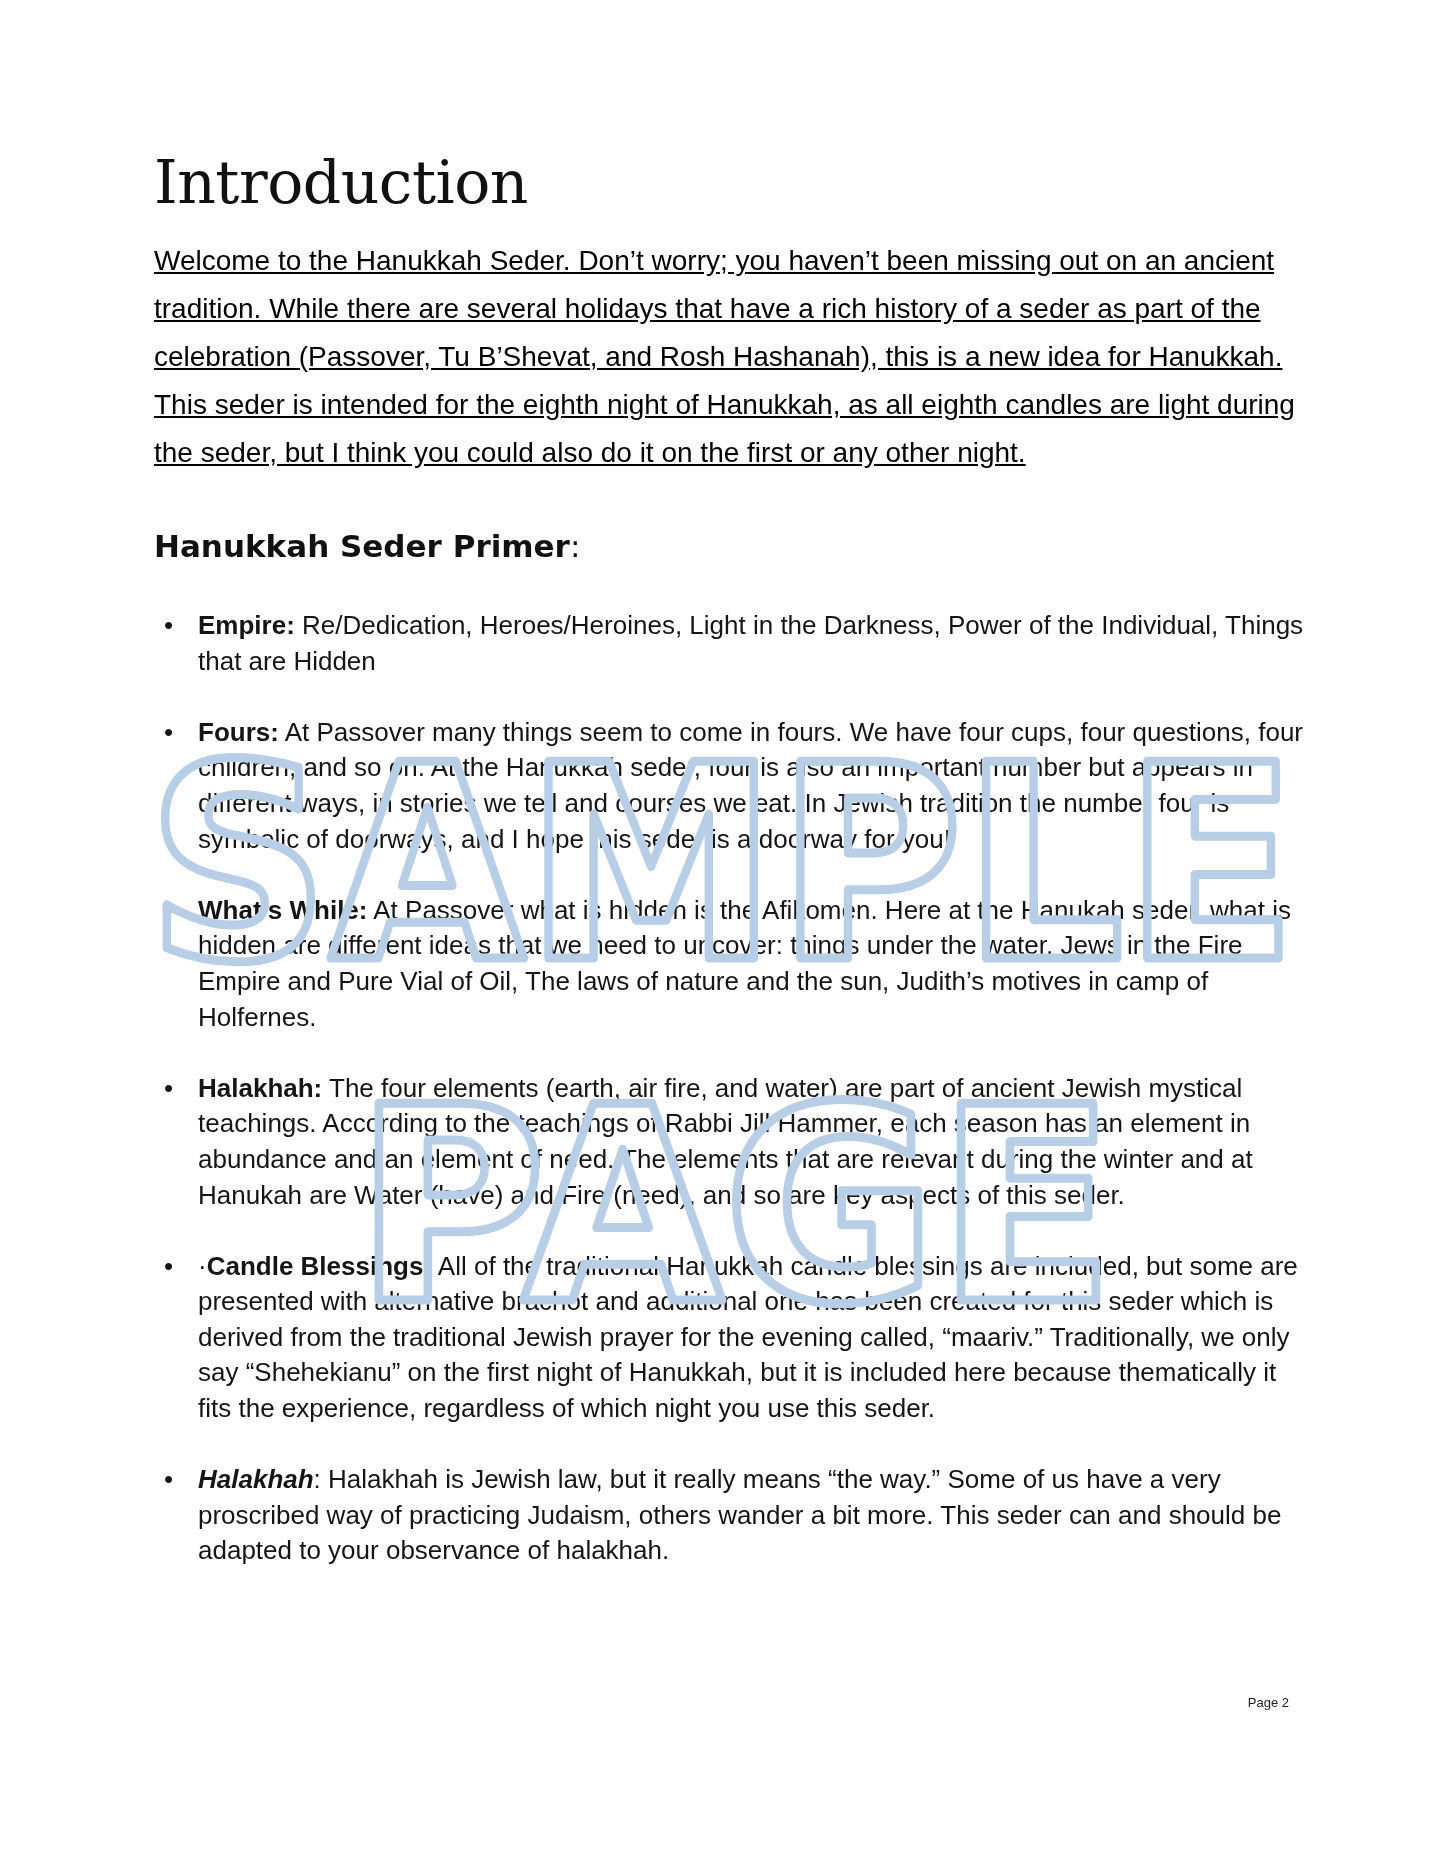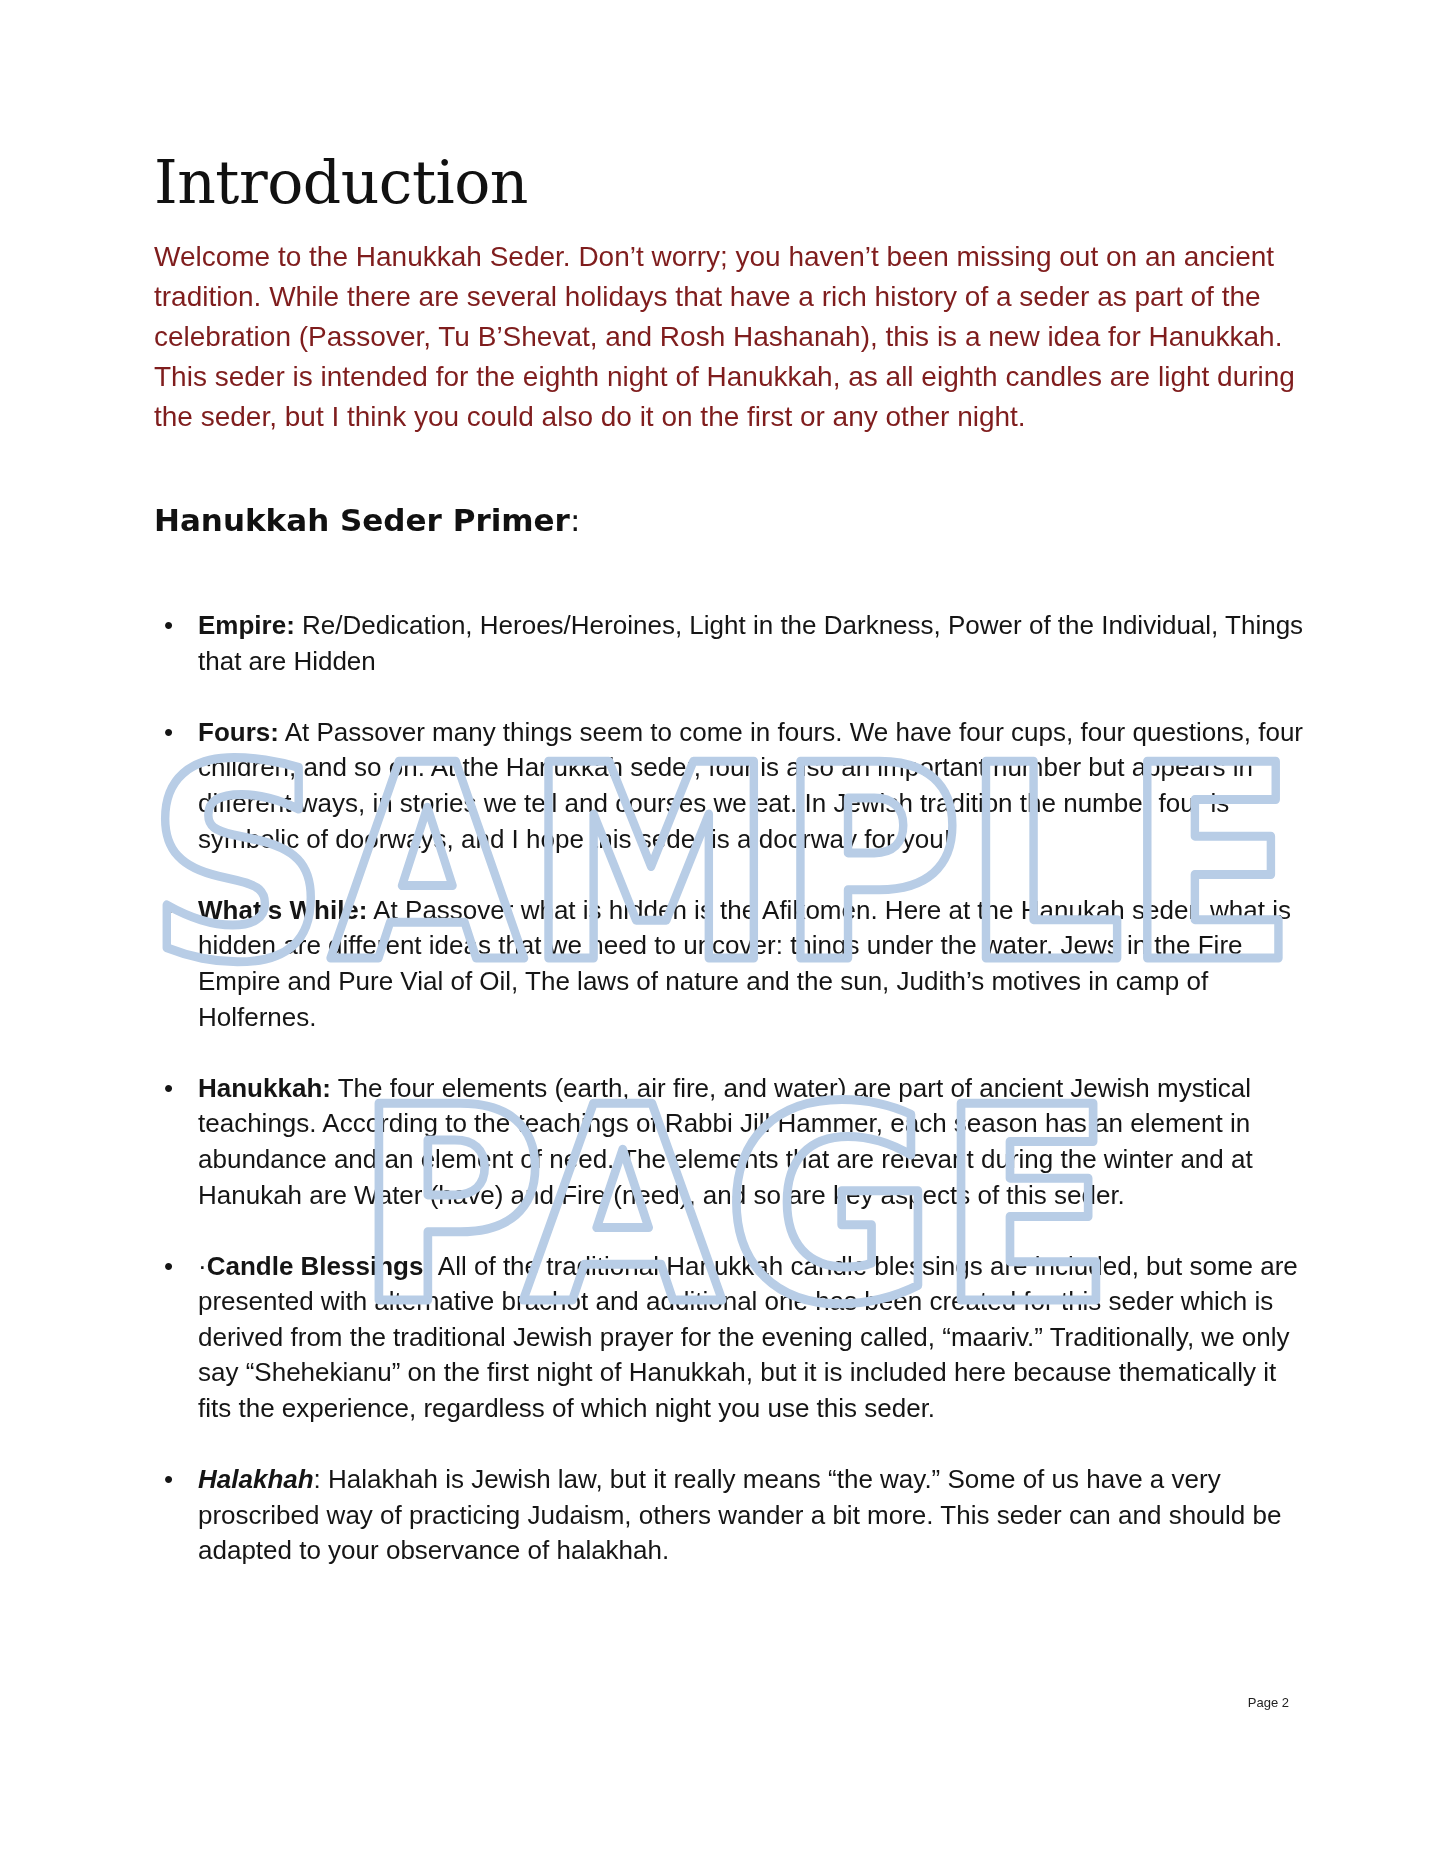--- a/index.html
+++ b/index.html
@@ -33,27 +33,28 @@
       color: #111;
     }
     .intro {
       position: absolute;
       left: 154px;
       top: 237px;
       width: 1150px;
       margin: 0;
       font-family: "Liberation Sans", "DejaVu Sans", sans-serif;
       font-size: 28px;
-      line-height: 40px;
-      color: #7f1d1d;
+      line-height: 48px;
+      color: #000000;
+      text-decoration: underline;
     }
     .primer-heading {
       position: absolute;
       left: 154px;
-      top: 498px;
+      top: 524px;
       margin: 0;
       font-family: "DejaVu Sans", "Liberation Sans", sans-serif;
       font-weight: bold;
       font-size: 31px;
       line-height: 44px;
       color: #111;
       text-align: center;
     }
     .primer-heading .colon {
       font-weight: normal;
@@ -123,21 +124,21 @@
     <li class="primer-item">
       <span class="bullet">•</span>
       <span class="term">Fours:</span><span> At Passover many things seem to come in fours.  We have four cups, four questions, four children, and so on.  At the Hanukkah seder, four is also an important number but appears in different ways, in stories we tell and courses we eat.  In Jewish tradition the number four is symbolic of doorways, and I hope this seder is a doorway for you!</span>
     </li>
     <li class="primer-item">
       <span class="bullet">•</span>
       <span class="term">What’s While:</span><span> At Passover what is hidden is the Afikomen.  Here at the Hanukah seder, what is hidden are different ideas that we need to uncover: things under the water, Jews in the Fire Empire and Pure Vial of Oil, The laws of nature and the sun, Judith’s motives in camp of Holfernes.</span>
     </li>
     <li class="primer-item">
       <span class="bullet">•</span>
-      <span class="term">Hanukkah:</span><span> The four elements (earth, air fire, and water) are part of ancient Jewish mystical teachings.  According to the teachings of Rabbi Jill Hammer, each season has an element in abundance and an element of need.  The elements that are relevant during the winter and at Hanukah are Water (have) and Fire (need), and so are key aspects of this seder.</span>
+      <span class="term">Halakhah:</span><span> The four elements (earth, air fire, and water) are part of ancient Jewish mystical teachings.  According to the teachings of Rabbi Jill Hammer, each season has an element in abundance and an element of need.  The elements that are relevant during the winter and at Hanukah are Water (have) and Fire (need), and so are key aspects of this seder.</span>
     </li>
     <li class="primer-item">
       <span class="bullet">•</span>
       <span>·</span><span class="term">Candle Blessings:</span><span> All of the traditional Hanukkah candle blessings are included, but some are presented with alternative brachot and additional one has been created for this seder which is derived from the traditional Jewish prayer for the evening called, “maariv.” Traditionally, we only say “Shehekianu” on the first night of Hanukkah, but it is included here because thematically it fits the experience, regardless of which night you use this seder.</span>
     </li>
     <li class="primer-item">
       <span class="bullet">•</span>
       <span class="term italic">Halakhah</span><span>: Halakhah is Jewish law, but it really means “the way.” Some of us have a very proscribed way of practicing Judaism, others wander a bit more. This seder can and should be adapted to your observance of halakhah.</span>
     </li>
   </ul>

